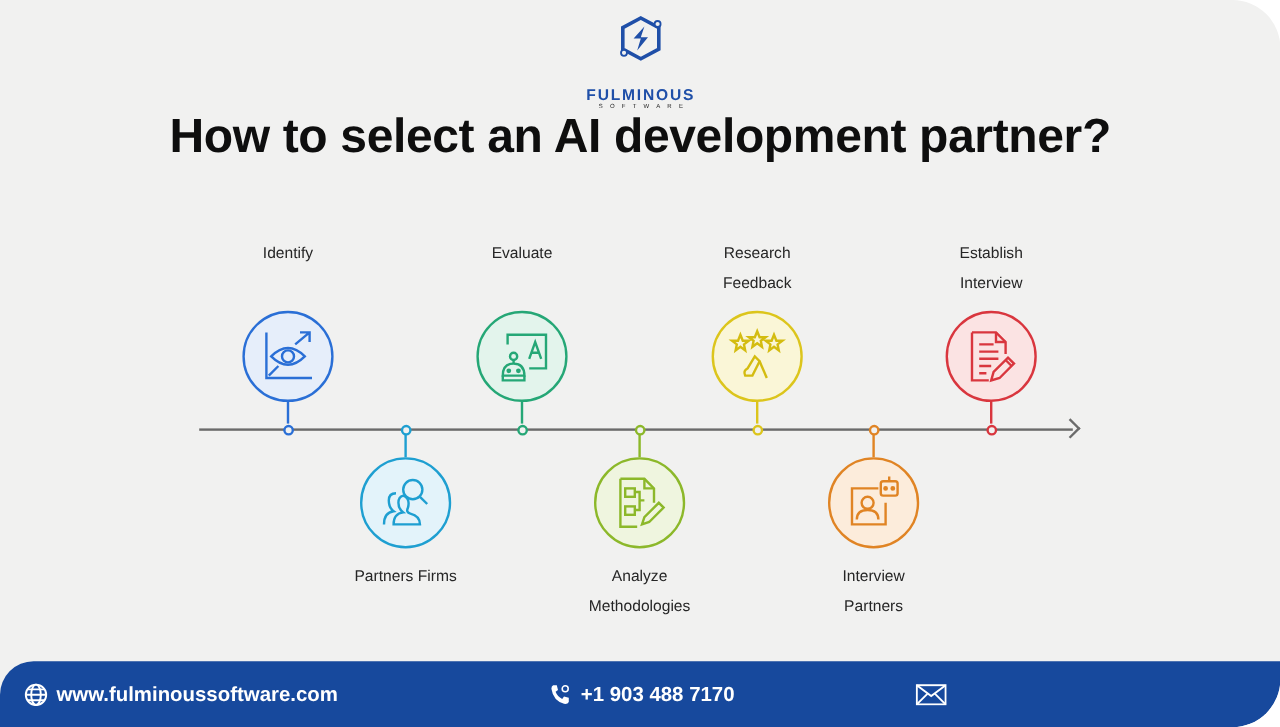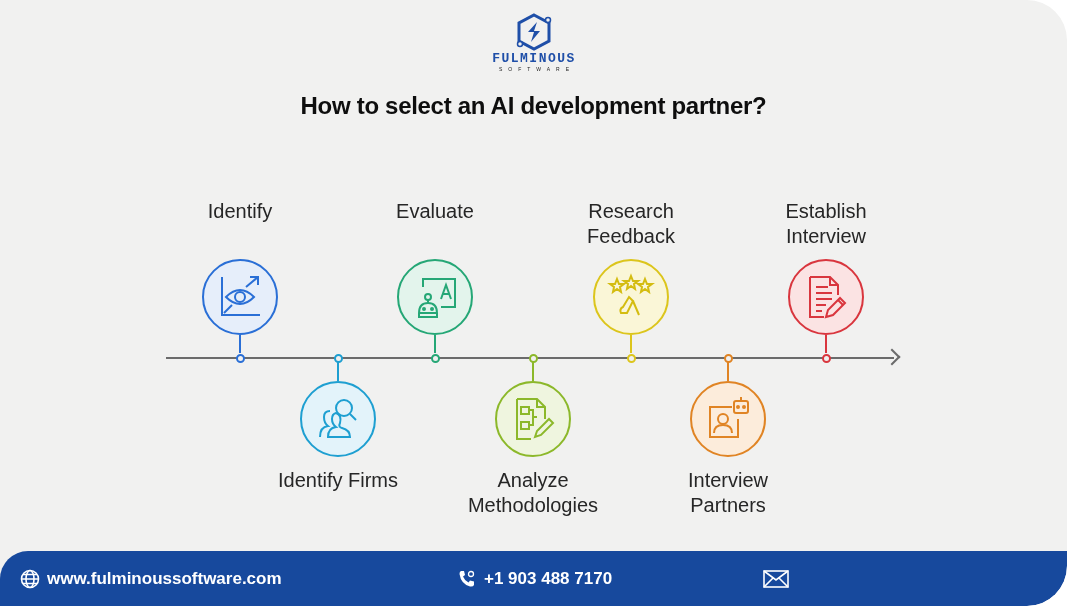--- a/index.html
+++ b/index.html
@@ -5,33 +5,33 @@
   * { box-sizing: border-box; margin: 0; padding: 0; }
   html, body { width: 1067px; height: 606px; background: #ffffff; overflow: hidden; }
   body { font-family: "Liberation Sans", sans-serif; }
   .canvas {
     position: relative; width: 1067px; height: 606px;
     background: #f1f1f0; border-radius: 0 40px 40px 0;
     overflow: hidden;
   }
   .logo { position: absolute; left: 484px; top: 12px; width: 100px; height: 72px; text-align: center; }
   .logo-mark { display: block; margin: 0 auto; }
-  .logo-word { font-family: Liberation Mono, monospace; font-size: 13px; letter-spacing: 1.5px; color: #1f4fa8; font-weight: bold; margin-top: 0; line-height: 14px; }
+  .logo-word { font-family: Liberation Sans, sans-serif; font-size: 13px; letter-spacing: 1.5px; color: #1f4fa8; font-weight: bold; margin-top: 20px; line-height: 14px; }
   .logo-sub { font-size: 5px; letter-spacing: 6px; color: #222; line-height: 7px; padding-left: 6px; }
   .title {
     position: absolute; left: 0; top: 92px; width: 1067px; text-align: center;
-    font-family: "Liberation Sans", sans-serif; font-weight: bold; font-size: 24px; color: #0e0e0e;
+    font-family: "Liberation Sans", sans-serif; font-weight: bold; font-size: 40px; color: #0e0e0e;
     letter-spacing: -0.3px;
   }
   .timeline { position: absolute; left: 166px; top: 357px; width: 728px; height: 2px; background: #6b6b6b; }
   .arrowhead { position: absolute; left: 886px; top: 351px; width: 12px; height: 12px; border-top: 2px solid #6b6b6b; border-right: 2px solid #6b6b6b; transform: rotate(45deg); }
   .step { position: absolute; width: 180px; }
   .step .label {
     position: absolute; left: 0; width: 180px; text-align: center;
-    font-size: 20px; line-height: 24.5px; color: #262626;
+    font-size: 13px; line-height: 24.5px; color: #262626;
   }
   .circle {
     position: absolute; width: 76px; height: 76px; border-radius: 50%;
     border: 2px solid; display: flex; align-items: center; justify-content: center;
   }
   .stem { position: absolute; width: 2px; }
   .dot { position: absolute; width: 9px; height: 9px; border-radius: 50%; border: 2px solid; background: #f1f1f0; }
   .footer {
     position: absolute; left: 0; top: 551px; width: 1067px; height: 55px;
     background: #17499d; border-radius: 28px 0 40px 0;
@@ -85,21 +85,21 @@
     <div class="circle" style="left:300px;top:381px;border-color:#1e9fd1;background:#e3f3fa;">
       <svg width="48" height="48" viewBox="0 0 48 48" fill="none" stroke="#1e9fd1" stroke-width="2">
         <circle cx="30" cy="13" r="8"></circle>
           <path d="M36 19 L42 25"></path>
         <path d="M6 42 Q6 32 14 31 Q10 28 10 22 Q10 16 16 16"></path>
         <path d="M14 42 Q14 33 22 32 Q18 29 18 24 Q18 19 22 18 Q28 20 26 28 Q24 32 28 33 Q36 35 36 42 Z"></path>
       </svg>
     </div>
     <div class="step" style="left:248px;top:468px;">
       <div class="label" style="top:0;">
-        <div>Identify Firms</div>
+        <div>Partners Firms</div>
       </div>
     </div>
   </div>
 
   <div>
     <div class="step" style="left:345px;top:199px;">
       <div class="label">
         <div>Evaluate</div>
       </div>
     </div>

